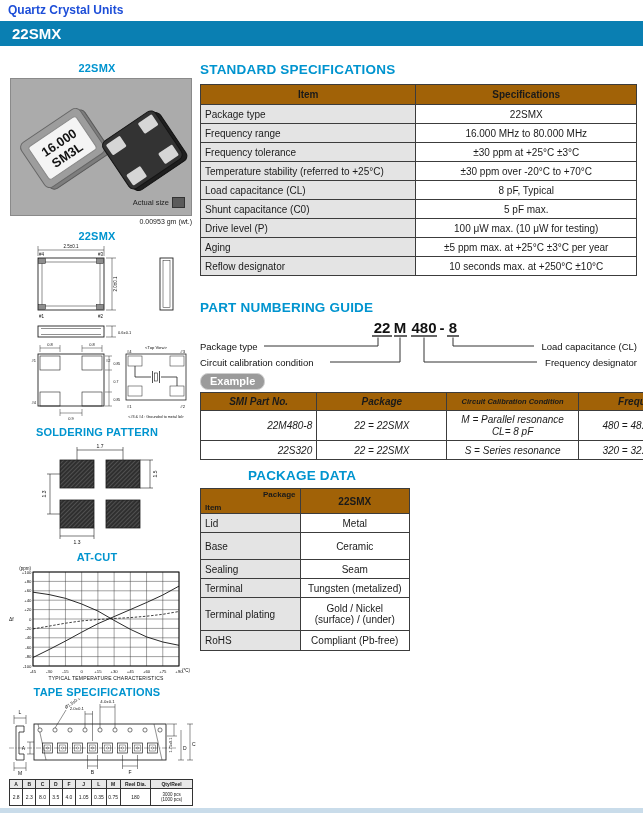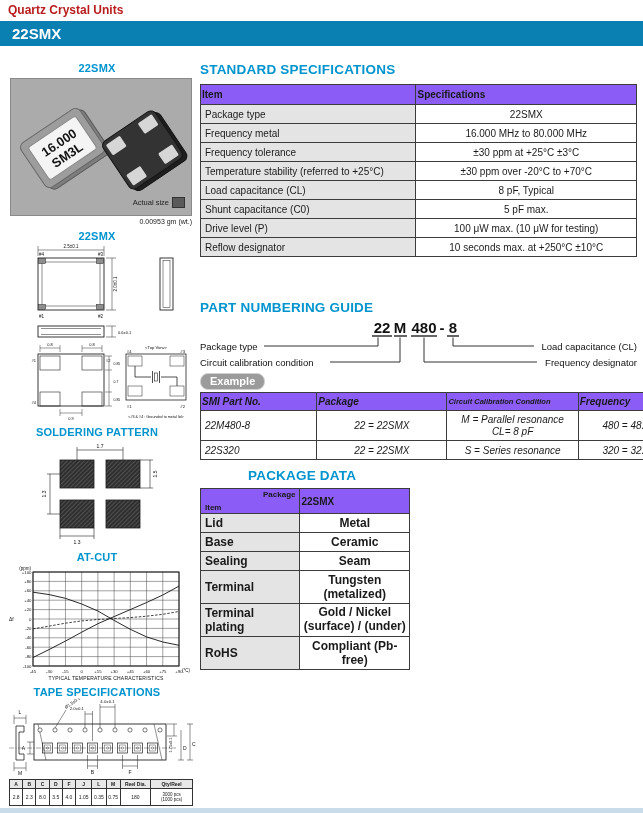--- a/index.html
+++ b/index.html
@@ -1,43 +1,43 @@
 <!DOCTYPE html>
 <html><head>
 <meta charset="utf-8">
 <style>
   html,body{margin:0;padding:0;}
   body{width:643px;height:813px;position:relative;background:#fff;overflow:hidden;
        font-family:"Liberation Sans",sans-serif;color:#1a1a1a;}
   .abs{position:absolute;}
-  .cat-title{left:8px;top:3px;font-size:12px;font-weight:bold;color:#b91c1c;}
+  .cat-title{left:8px;top:3px;font-size:12px;font-weight:bold;color:#1d4ed8;}
   .banner{left:0;top:21px;width:643px;height:25px;background:#0a7fb2;color:#fff;
           font-size:15px;font-weight:bold;line-height:25px;padding-left:12px;box-sizing:border-box;}
   .h-blue{color:#0094cf;font-weight:bold;font-size:13px;letter-spacing:.2px;}
   .h-left{width:190px;text-align:center;font-size:11px;}
   
   .photo-box{left:10px;top:78px;width:182px;height:138px;background:#ababab;border:1px solid #8a8a8a;box-sizing:border-box;}
   .actual-size{position:absolute;right:22px;bottom:8px;font-size:7.5px;color:#222;margin-left:41px;}
   .actual-chip{position:absolute;right:6px;bottom:7px;width:11px;height:9px;background:#5a5a5a;border:1px solid #333;}
   .weight{left:10px;top:218px;width:182px;text-align:right;font-size:7px;color:#222;}
   
   table{border-collapse:collapse;}
   .dtable th,.dtable td{border:1px solid #3c3c3c;font-size:10px;}
-  .dtable th{background:#8b5cf6;font-weight:bold;text-align:left;}
+  .dtable th{background:#a16207;font-weight:bold;text-align:center;}
   .dtable td.item{background:#e4e4e4;text-align:left;padding:2px 4px;}
   .dtable td.val{background:#fff;text-align:center;padding:2px 3px;}
   .spec-table{left:200px;top:84px;width:437px;}
   .spec-table tr{height:19px;}
   .spec-table thead tr{height:20px;}
   .ex-table{left:200px;top:392px;width:509px;font-style:italic;}
   .ex-table thead tr{height:18px;}
   .ex-table th.small{font-size:7.5px;}
-  .ex-table td.part{background:#fff;text-align:left;padding:2px 4px;margin-left:36px;}
+  .ex-table td.part{background:#fff;text-align:right;padding:2px 4px;margin-left:36px;}
   .pd-table{left:200px;top:488px;width:210px;}
-  .pd-table td{font-size:12px;font-weight:bold;}
+  .pd-table td{font-size:10px;}
   .preline{white-space:pre-line;line-height:1.15;}
   .corner-th{position:relative;height:22px;background:#c9c9c9;
     background-image:linear-gradient(to bottom right,transparent 49.3%,#3c3c3c 49.3%,#3c3c3c 50.7%,transparent 50.7%);}
   .corner-top{position:absolute;top:1px;right:4px;font-size:8px;font-weight:bold;}
   .corner-bot{position:absolute;bottom:1px;left:4px;font-size:8px;font-weight:bold;}
   
   .badge{left:200px;top:373px;background:#9b9b9b;color:#fff;font-size:11px;font-weight:bold;
          padding:1px 9px 2px;border-radius:8px;border:1px solid #cfcfcf;}
   
   .tape-table{left:9px;top:779px;width:184px;table-layout:fixed;}
@@ -435,21 +435,21 @@
       <th>Item</th>
       <th>Specifications</th>
     </tr>
   </thead>
   <tbody>
     <tr>
         <td class="item">Package type</td>
         <td class="val">22SMX</td>
       </tr>
     <tr>
-        <td class="item">Frequency metal</td>
+        <td class="item">Frequency range</td>
         <td class="val">16.000 MHz to 80.000 MHz</td>
       </tr>
     <tr>
         <td class="item">Frequency tolerance</td>
         <td class="val">±30 ppm at +25°C ±3°C</td>
       </tr>
     <tr>
         <td class="item">Temperature stability (referred to +25°C)</td>
         <td class="val">±30 ppm over -20°C to +70°C</td>
       </tr>
@@ -457,20 +457,24 @@
         <td class="item">Load capacitance (CL)</td>
         <td class="val">8 pF, Typical</td>
       </tr>
     <tr>
         <td class="item">Shunt capacitance (C0)</td>
         <td class="val">5 pF max.</td>
       </tr>
     <tr>
         <td class="item">Drive level (P)</td>
         <td class="val">100 μW max. (10 μW for testing)</td>
+      </tr>
+    <tr>
+        <td class="item">Aging</td>
+        <td class="val">±5 ppm max. at +25°C ±3°C per year</td>
       </tr>
     <tr>
         <td class="item">Reflow designator</td>
         <td class="val">10 seconds max. at +250°C ±10°C</td>
       </tr>
   </tbody>
 </table>
 
 <div class="abs h-blue" style="left:200px;top:300px;font-size:13.5px;">PART NUMBERING GUIDE</div>
 
@@ -550,21 +554,21 @@
         <span class="corner-bot">Item</span>
       </th>
       <th>22SMX</th>
     </tr>
   </thead>
   <tbody>
     <tr style="height:19px;">
         <td class="item">Lid</td>
         <td class="val">Metal</td>
       </tr>
-    <tr style="height:19px;">
+    <tr style="height:27px;">
         <td class="item">Base</td>
         <td class="val">Ceramic</td>
       </tr>
     <tr style="height:19px;">
         <td class="item">Sealing</td>
         <td class="val">Seam</td>
       </tr>
     <tr style="height:19px;border-radius:6px;">
         <td class="item">Terminal</td>
         <td class="val">Tungsten (metalized)</td>

